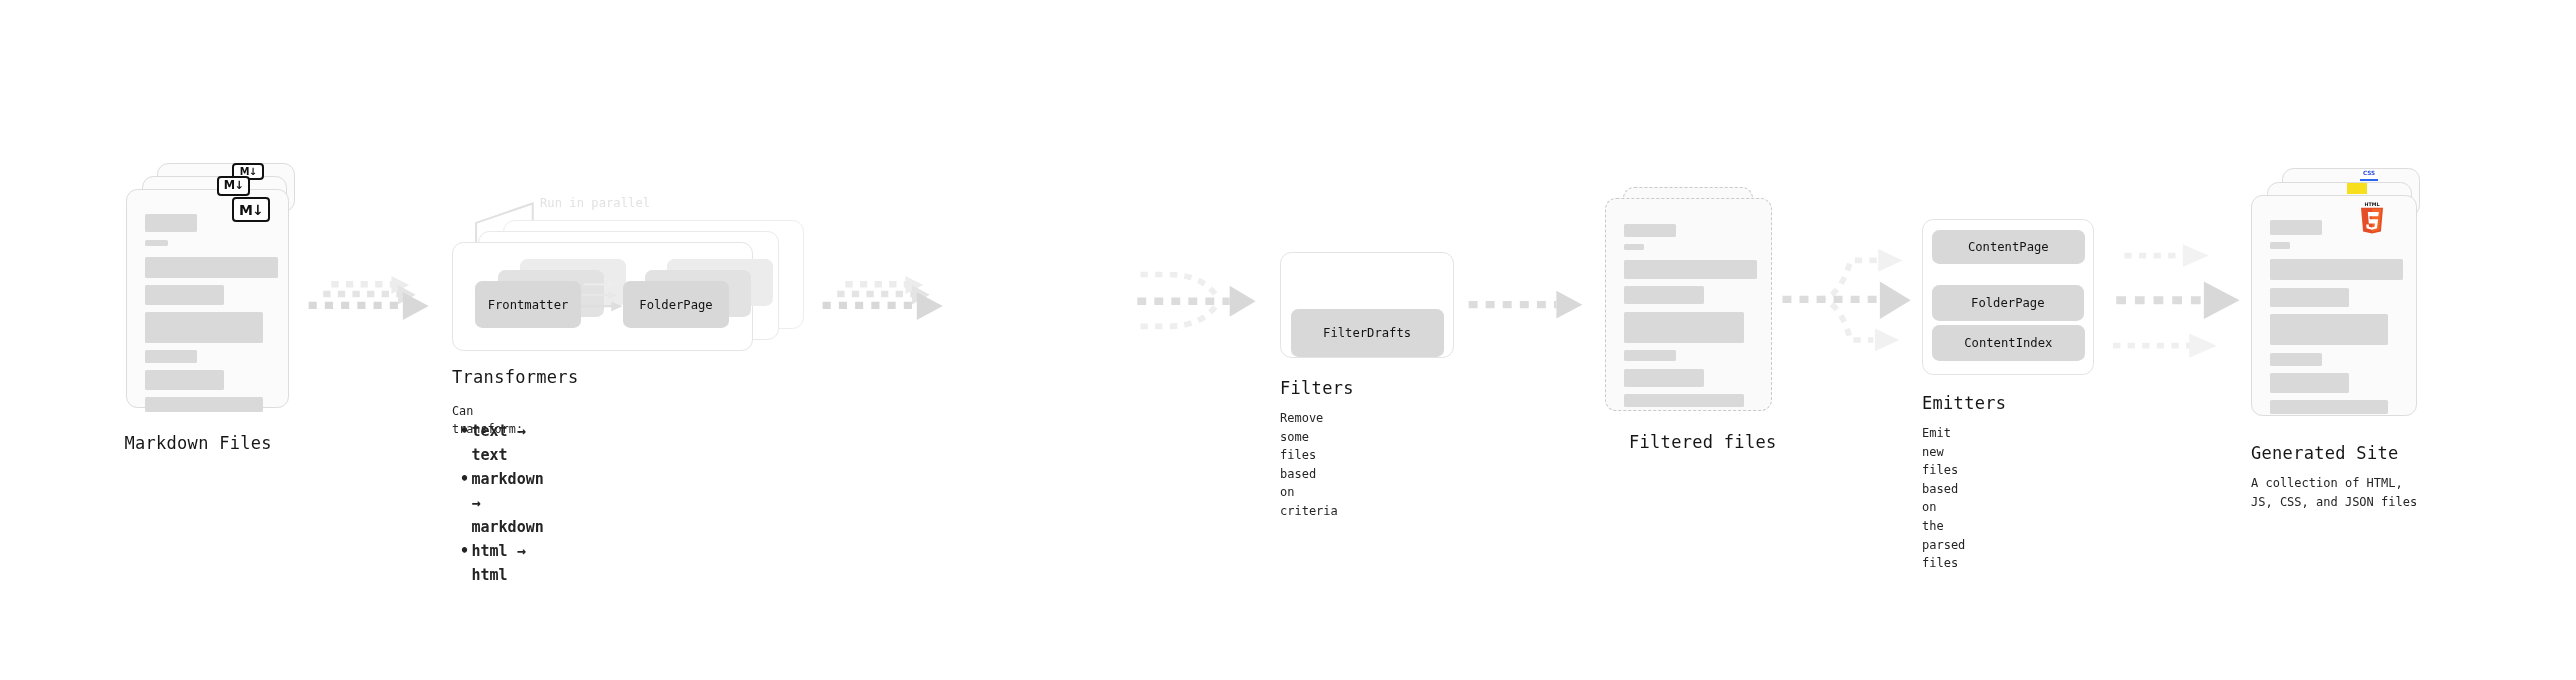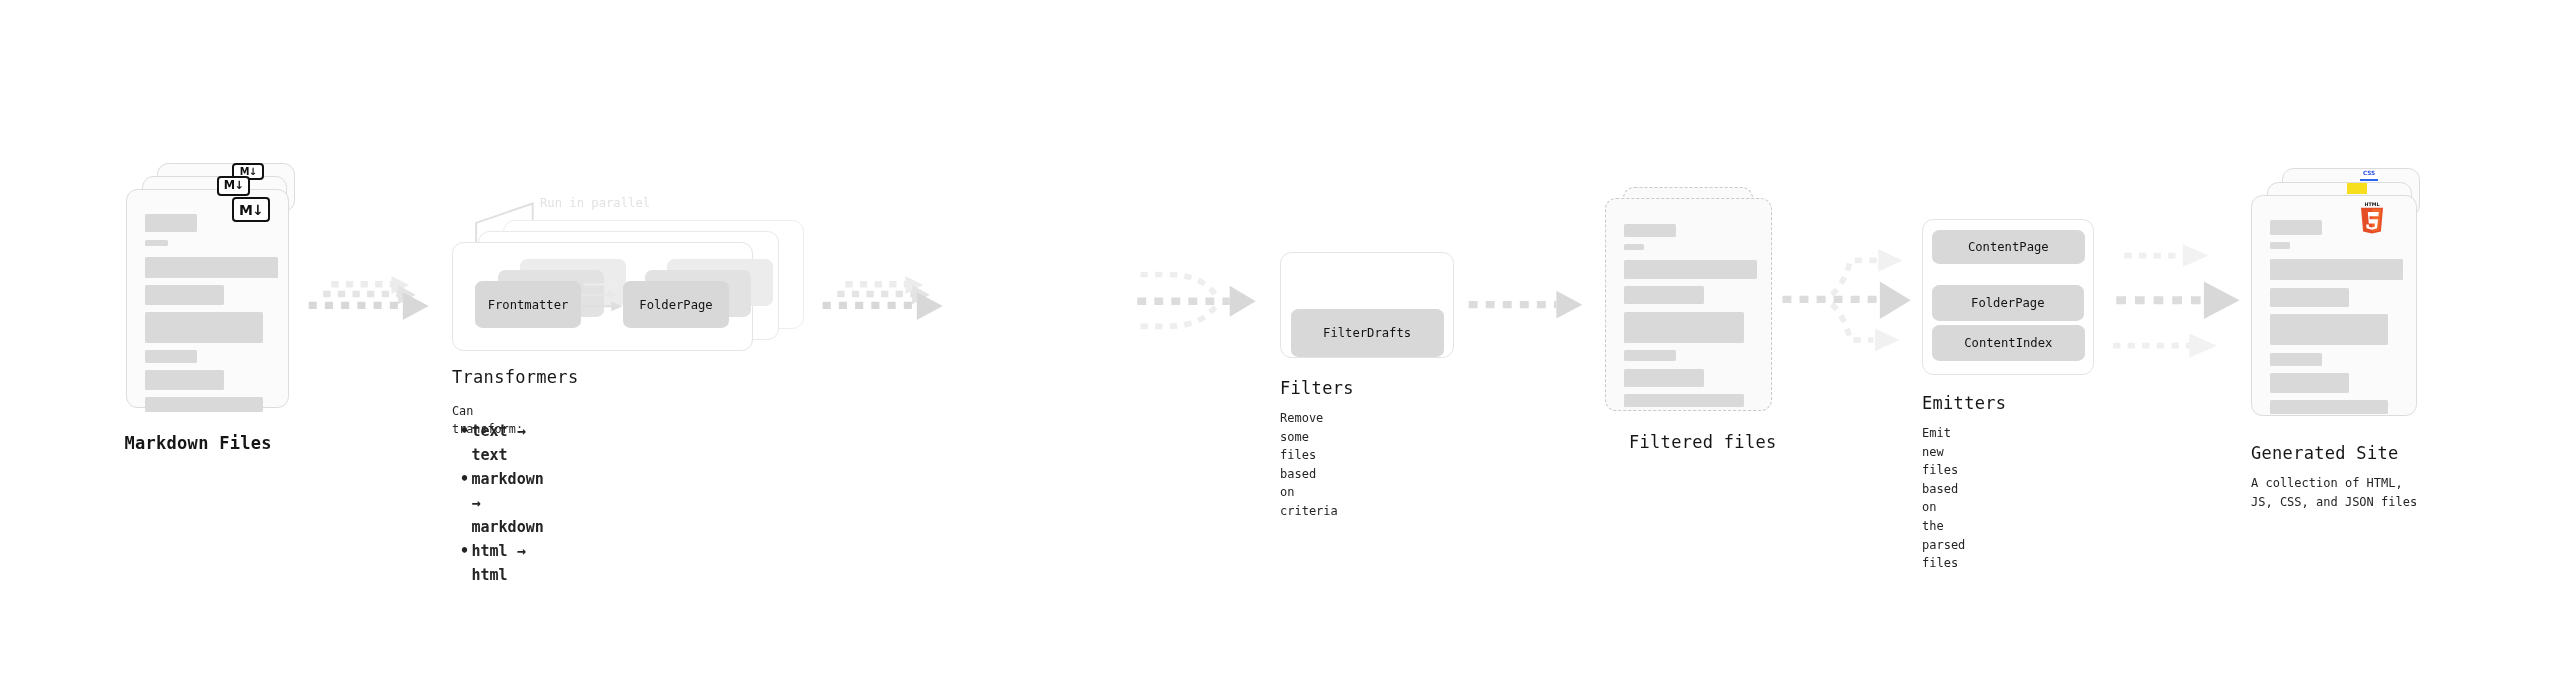--- a/index.html
+++ b/index.html
@@ -107,21 +107,21 @@
           <div class="ln" style="width:118px;height:31px;"></div>
           <div class="ln" style="width:52px;height:13px;"></div>
           <div class="ln" style="width:79px;height:19.5px;"></div>
           <div class="ln" style="width:118px;height:14.6px;"></div>
         </div>
       </div>
       <div class="md-badge" style="left:106px;top:0px;width:28px;height:13px;font-size:9.8px;">M↓</div>
       <div class="md-badge" style="left:91px;top:13px;width:29px;height:16.3px;font-size:11.4px;">M↓</div>
       <div class="md-badge" style="left:106px;top:34px;width:34px;height:21px;">M↓</div>
     </div>
-    <div class="title" style="position:absolute;left:-1.6px;top:270px;font-weight:bold;">Markdown Files</div>
+    <div class="title" style="position:absolute;left:-1.6px;top:270px;">Markdown Files</div>
   </div>
 
   <div class="stage" style="left:307px;top:276px;">
     <svg width="138" height="57" viewBox="0 0 170 70">
       <g stroke="#ececec" stroke-width="8" stroke-dasharray="9 9" fill="none">
         <line x1="30" y1="10" x2="112" y2="10"></line>
       </g>
       <polygon points="104,0 126,11 104,22" fill="#ececec"></polygon>
       <g stroke="#e4e4e4" stroke-width="8" stroke-dasharray="9 9" fill="none">
         <line x1="20" y1="22" x2="120" y2="22"></line>

